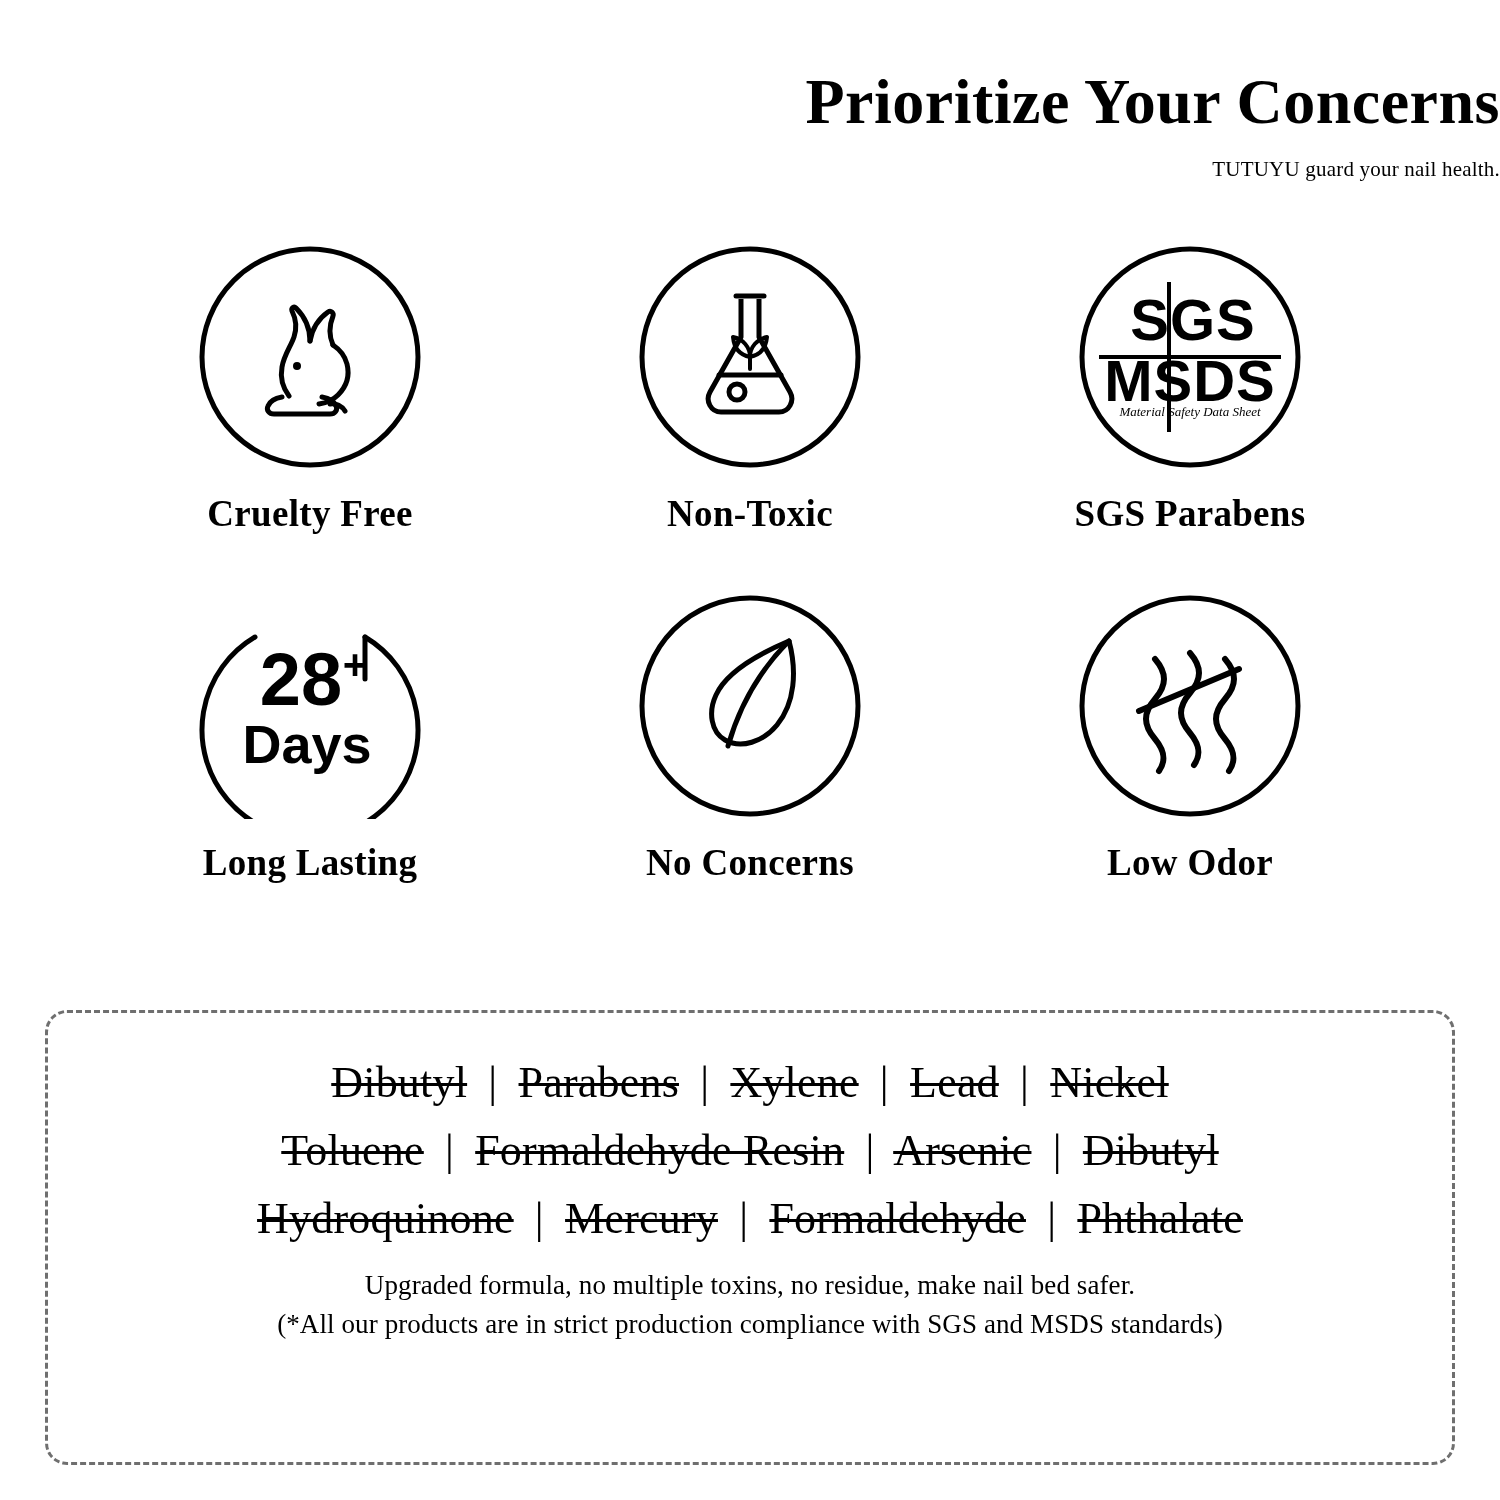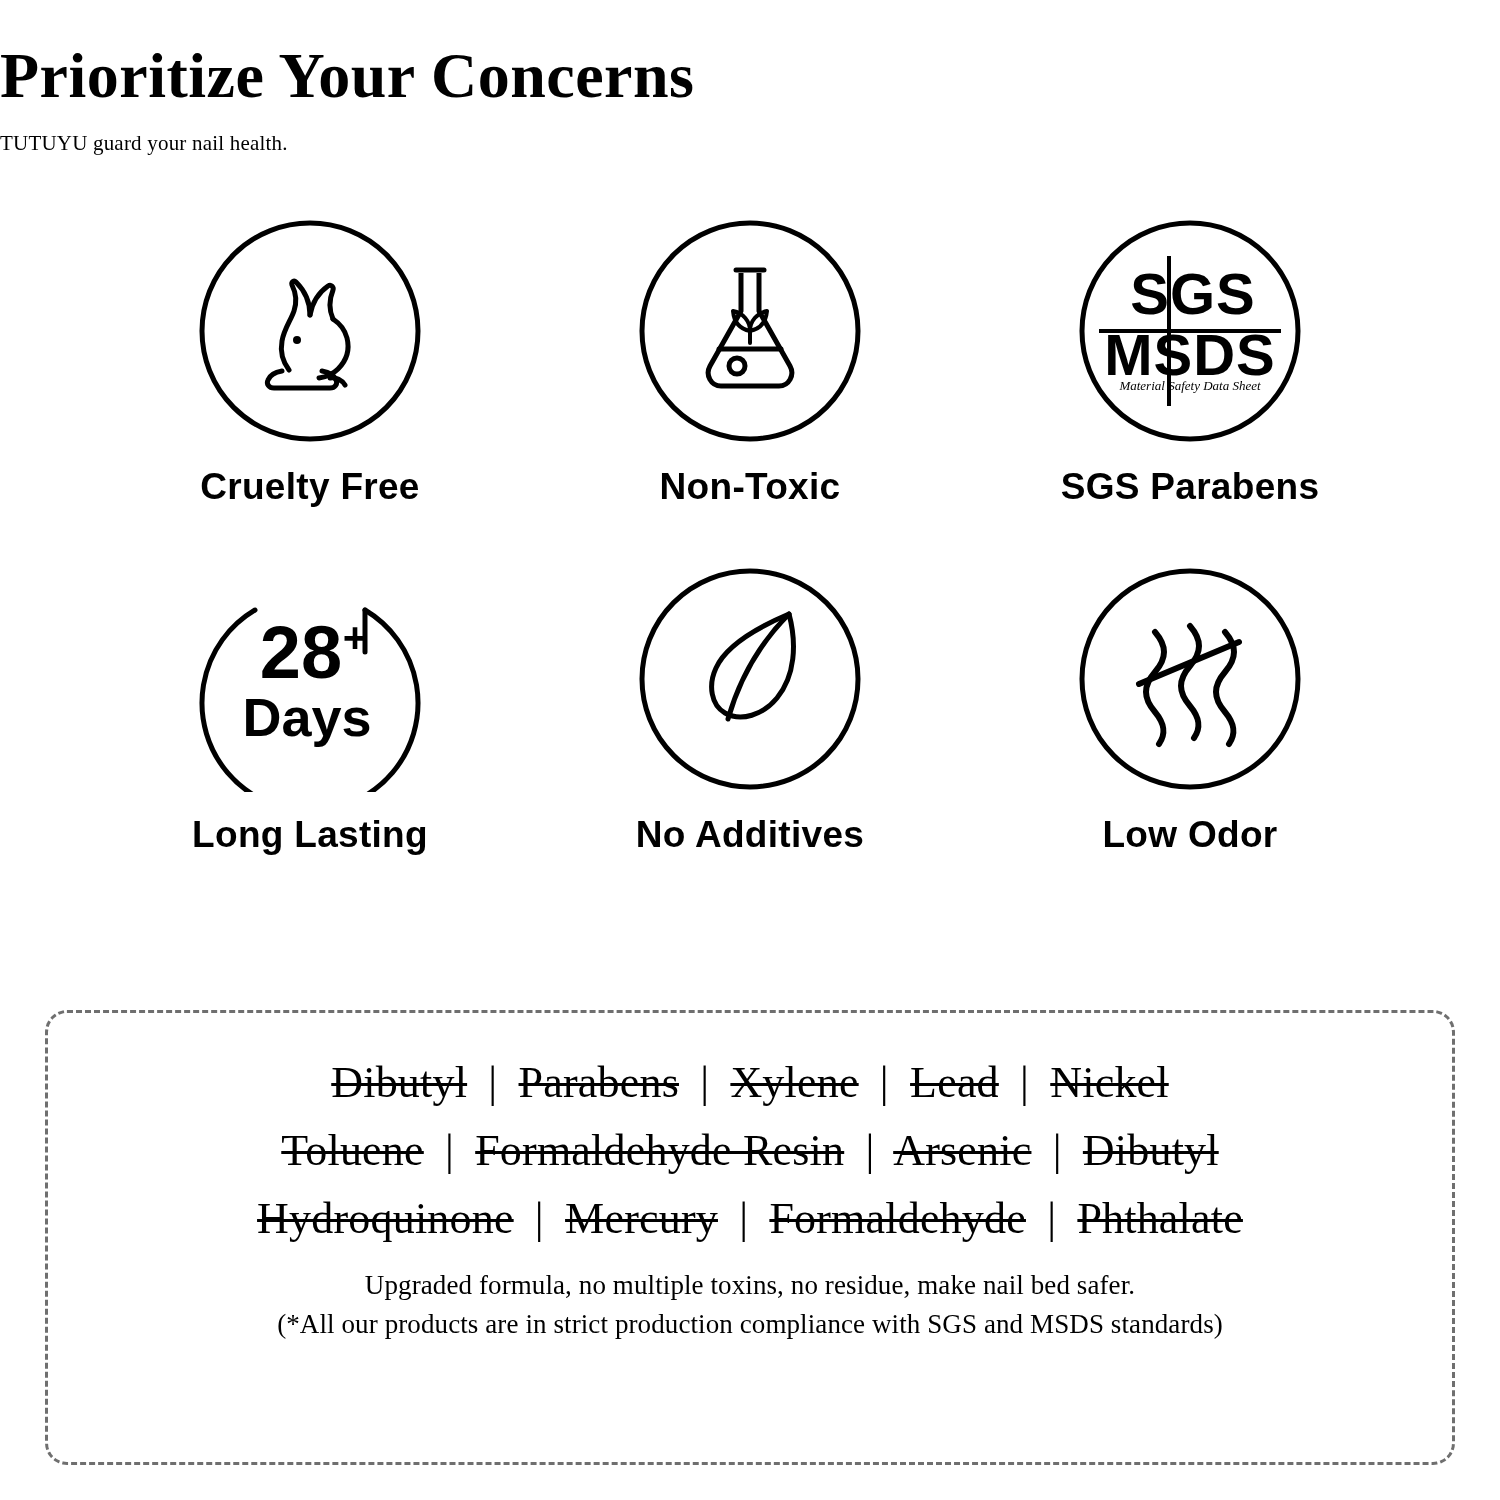--- a/index.html
+++ b/index.html
@@ -16,22 +16,22 @@
   }
   .page {
     position: relative;
     width: 1500px;
     height: 1500px;
     box-sizing: border-box;
   }
 
   
   .header {
-    padding-top: 42px;
-    text-align: left;
+    padding-top: 68px;
+    text-align: right;
   }
   .title {
     font-family: "Liberation Serif", serif;
     font-size: 64px;
     font-weight: 700;
     letter-spacing: 0.5px;
     line-height: 1.05;
     margin: 0;
   }
   .subtitle {
@@ -61,21 +61,21 @@
     height: 226px;
     display: flex;
     align-items: center;
     justify-content: center;
   }
   .icon-circle svg {
     display: block;
   }
   .feature-label {
     margin-top: 22px;
-    font-family: Liberation Sans, sans-serif;
+    font-family: Liberation Serif, serif;
     font-size: 37px;
     font-weight: 700;
     letter-spacing: 0.3px;
     text-align: center;
   }
 
   
   .panel {
     position: absolute;
     left: 45px;
@@ -185,21 +185,21 @@
     </div>
 
     <div class="feature">
       <div class="icon-circle">
         <svg width="226" height="226" viewBox="0 0 226 226" fill="none" xmlns="http://www.w3.org/2000/svg">
           <circle cx="113" cy="113" r="108" stroke="#000" stroke-width="5"></circle>
           <path d="M152 48c8 30 6 62-12 84-14 17-36 24-52 15-14-8-17-28-9-45 9-20 33-37 73-54z" stroke="#000" stroke-width="5" stroke-linejoin="round" fill="none"></path>
           <path d="M152 48c-28 28-49 63-61 105" stroke="#000" stroke-width="5" stroke-linecap="round" fill="none"></path>
         </svg>
       </div>
-      <div class="feature-label">No Additives</div>
+      <div class="feature-label">No Concerns</div>
     </div>
 
     <div class="feature">
       <div class="icon-circle">
         <svg width="226" height="226" viewBox="0 0 226 226" fill="none" xmlns="http://www.w3.org/2000/svg">
           <circle cx="113" cy="113" r="108" stroke="#000" stroke-width="5"></circle>
           <path d="M78 66c12 14 12 26 0 40s-12 26 0 40c10 12 11 22 4 32" stroke="#000" stroke-width="6" stroke-linecap="round" fill="none"></path>
           <path d="M113 60c12 14 12 26 0 40s-12 26 0 40c10 12 11 22 4 32" stroke="#000" stroke-width="6" stroke-linecap="round" fill="none"></path>
           <path d="M148 66c12 14 12 26 0 40s-12 26 0 40c10 12 11 22 4 32" stroke="#000" stroke-width="6" stroke-linecap="round" fill="none"></path>
           <path d="M62 118l100-42" stroke="#000" stroke-width="6" stroke-linecap="round"></path>

